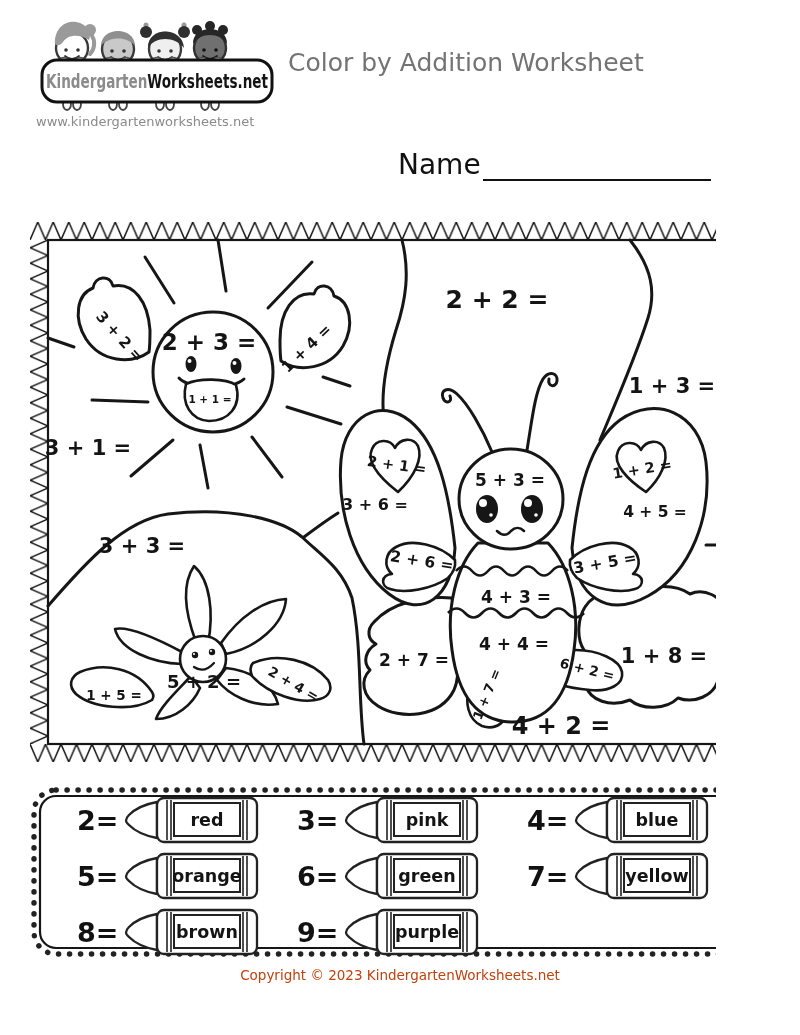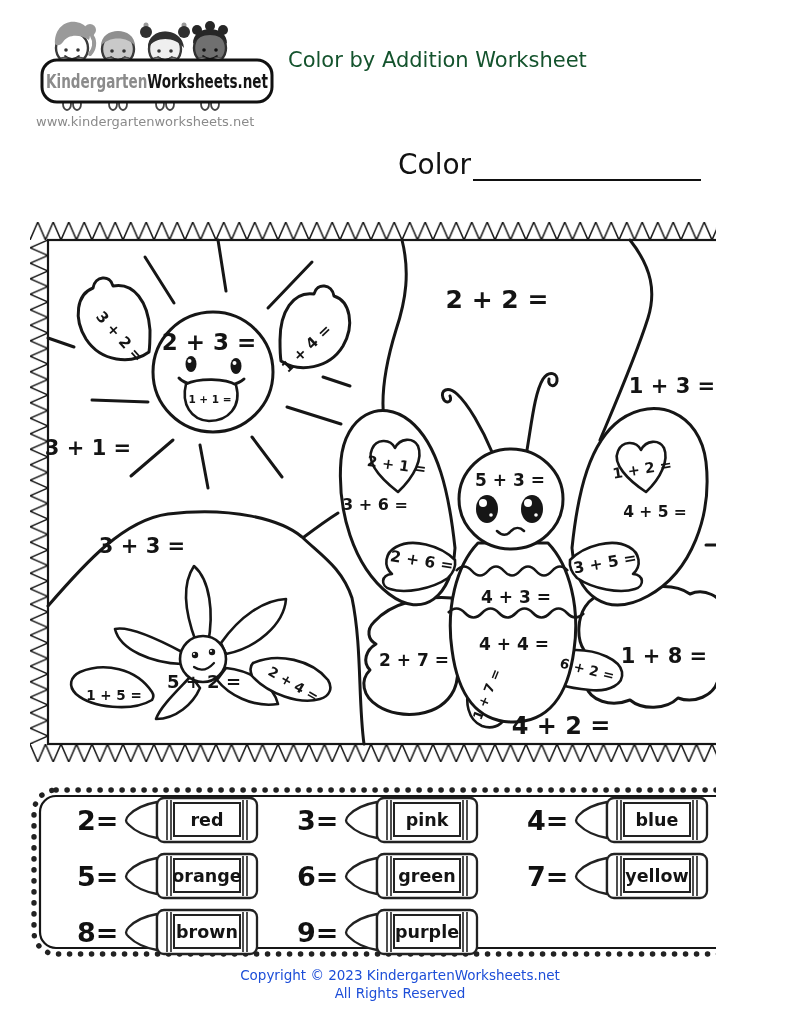--- a/index.html
+++ b/index.html
@@ -1,32 +1,32 @@
 <!DOCTYPE html>
 <html><head>
 <meta charset="utf-8">
 <style>
   html,body{margin:0;padding:0;background:#fff;}
   .page{position:relative;width:716px;height:1035px;background:#fff;overflow:hidden;
         font-family:"DejaVu Sans",sans-serif;color:#161616;}
   .abs{position:absolute;}
-  .title{left:288px;top:48px;font-size:21px;letter-spacing:0px;color:#14532d;}
+  .title{left:288px;top:48px;font-size:25px;letter-spacing:0px;color:#737373;}
   .www{left:36px;top:114px;font-size:13px;color:#8a8a8a;}
   .name-row{left:398px;top:148px;font-size:28px;color:#111;}
   .name-line{display:inline-block;width:228px;border-bottom:2.4px solid #111;height:28px;
              vertical-align:bottom;margin-left:2px;}
   .picture{left:30px;top:222px;}
   .keywrap{left:25px;top:786px;width:750px;height:172px;}
   .keygrid{position:absolute;left:52px;top:6px;width:680px;height:166px;
            display:grid;grid-template-columns:220px 230px 188px;grid-template-rows:56px 56px 56px;}
   .keycell{display:flex;align-items:center;}
   .keynum{display:inline-block;width:40px;text-align:right;font-size:27px;font-weight:bold;
           color:#111;margin-right:4px;}
   .crayon{flex:0 0 auto;}
-  .footer{left:0;top:966px;width:800px;text-align:center;font-size:13.5px;line-height:18px;color:#1d4ed8;}
+  .footer{left:0;top:966px;width:800px;text-align:center;font-size:13.5px;line-height:18px;color:#c2410c;}
   text{font-family:"DejaVu Sans",sans-serif;}
   .pr{font-weight:bold;fill:#141414;text-anchor:middle;}
   .ln{fill:none;stroke:#161616;stroke-width:3;stroke-linecap:round;}
   .sh{fill:#fff;stroke:#161616;stroke-width:3;stroke-linejoin:round;}
   .sh2{fill:#fff;stroke:#161616;stroke-width:2.6;stroke-linejoin:round;}
   .crl{fill:#fff;stroke:#222;stroke-width:2.3;stroke-linejoin:round;}
   .crtxt{font-size:17.5px;font-weight:600;fill:#141414;text-anchor:middle;}
 </style>
 </head>
 <body>
@@ -92,21 +92,21 @@
         <ellipse cx="193" cy="94" rx="4" ry="6"></ellipse>
     </g>
     <rect x="20" y="50" width="230" height="42" rx="15" fill="#fff" stroke="#111" stroke-width="3"></rect>
     <text x="135" y="78" text-anchor="middle" font-size="20" font-weight="bold" font-family="Liberation Sans, sans-serif" textLength="222" lengthAdjust="spacingAndGlyphs"><tspan fill="#8b8b8b">Kindergarten</tspan><tspan fill="#141414">Worksheets.net</tspan></text>
   </svg>
 
   <div class="abs www">www.kindergartenworksheets.net</div>
 
   <div class="abs title">Color by Addition Worksheet</div>
   <div class="abs name-row">
-    <span>Color</span><span class="name-line"></span>
+    <span>Name</span><span class="name-line"></span>
   </div>
 
   <svg class="abs picture" width="744" height="540" viewBox="30 222 744 540">
     <defs>
       <pattern id="zzTop" patternUnits="userSpaceOnUse" x="30" y="222" width="15.5" height="18">
         <path d="M0,18 L7.75,0 L15.5,18" fill="none" stroke="#161616" stroke-width="1.5"></path>
       </pattern>
       <pattern id="zzBot" patternUnits="userSpaceOnUse" x="30" y="744" width="15.5" height="18">
         <path d="M0,0 L7.75,18 L15.5,0" fill="none" stroke="#161616" stroke-width="1.5"></path>
       </pattern>
@@ -338,16 +338,15 @@
           <rect x="53" y="9" width="66" height="33" fill="#fff" stroke="#222" stroke-width="2"></rect>
           <text class="crtxt" x="86" y="32">purple</text>
         </svg>
       </div>
       <div></div>
     </div>
   </div>
 
   <div class="abs footer">
     <div>Copyright © 2023 KindergartenWorksheets.net</div>
-    <div>All Rights Reserved</div>
   </div>
 
 </div>
 
 </body></html>

